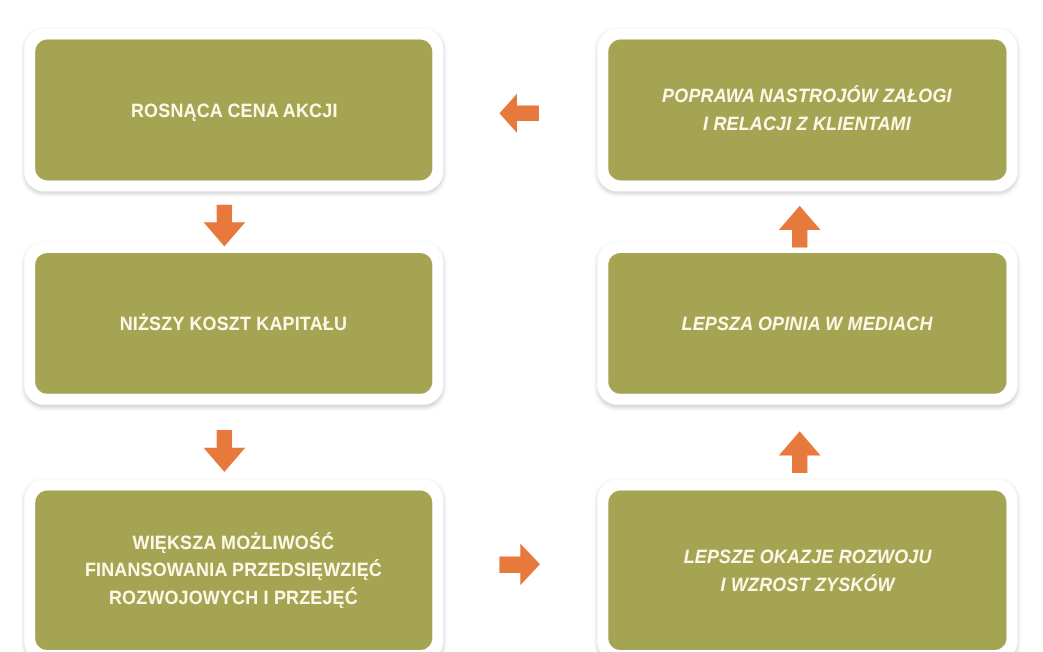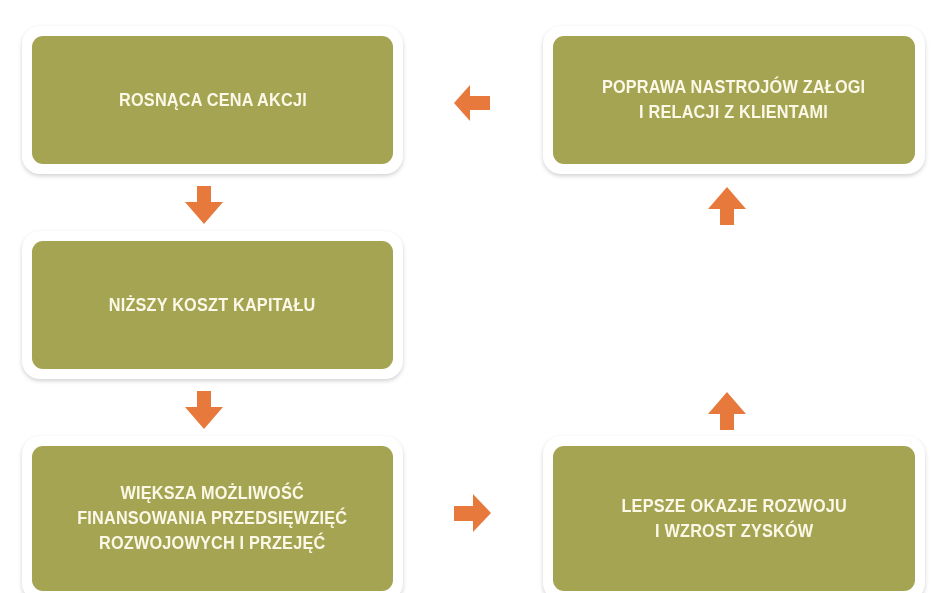--- a/index.html
+++ b/index.html
@@ -51,23 +51,23 @@
     font-size: 17.5px;
     letter-spacing: 0.2px;
     line-height: 1.42;
     text-align: center;
     white-space: pre-line;
     transform: scaleX(0.93);
   }
 
   
   .col-left  { left: 22px;  width: 381px; }
-  .col-right { left: 543px; width: 382px; }
+  .col-right { left: 543px; width: 382px; font-style: italic; }
   .row-1 { top: 26px;  height: 148px; }
-  .row-2 { top: 231px; height: 148px; }
+  .row-2 { top: 220px; height: 148px; }
   .row-3 { top: 436px; height: 165px; }
 
   
   .arrow {
     position: absolute;
     width: 0;
     height: 0;
   }
   .arrow svg { display: block; }
 
@@ -119,20 +119,25 @@
     </div>
   </div>
 
   <div class="node col-right row-1">
     <div class="node-inner">
       <span class="node-label">POPRAWA NASTROJÓW ZAŁOGI
 I RELACJI Z KLIENTAMI</span>
     </div>
   </div>
 
+  <div class="node col-right row-2">
+    <div class="node-inner">
+      <span class="node-label">LEPSZA OPINIA W MEDIACH</span>
+    </div>
+  </div>
 
   <div class="node col-right row-3">
     <div class="node-inner">
       <span class="node-label">LEPSZE OKAZJE ROZWOJU
 I WZROST ZYSKÓW</span>
     </div>
   </div>
 
   <div class="arrow arrow-down-1">
     <svg width="44" height="40" viewBox="0 0 44 40">

